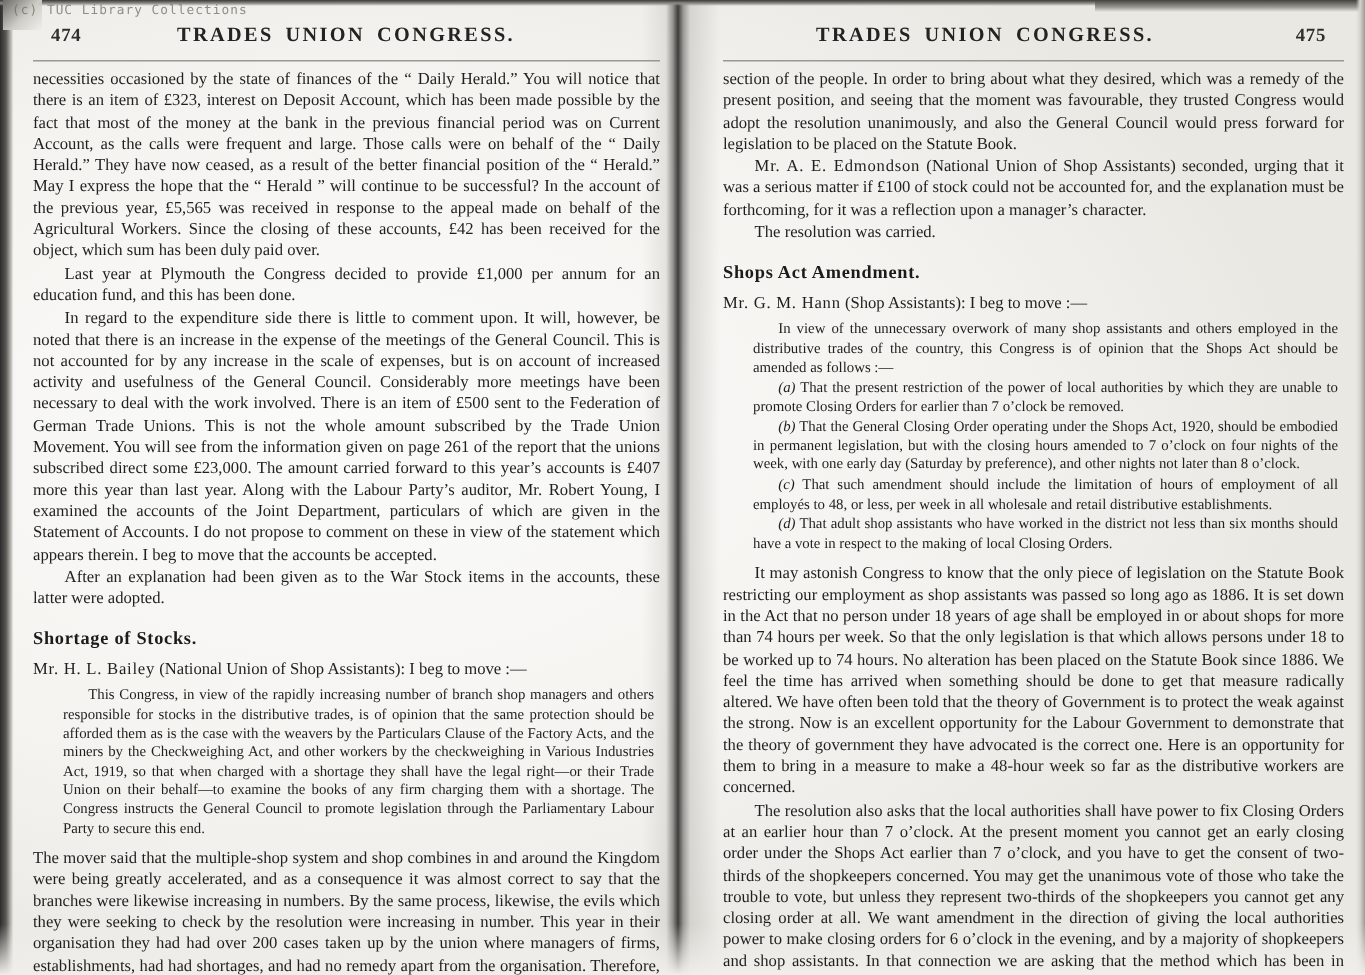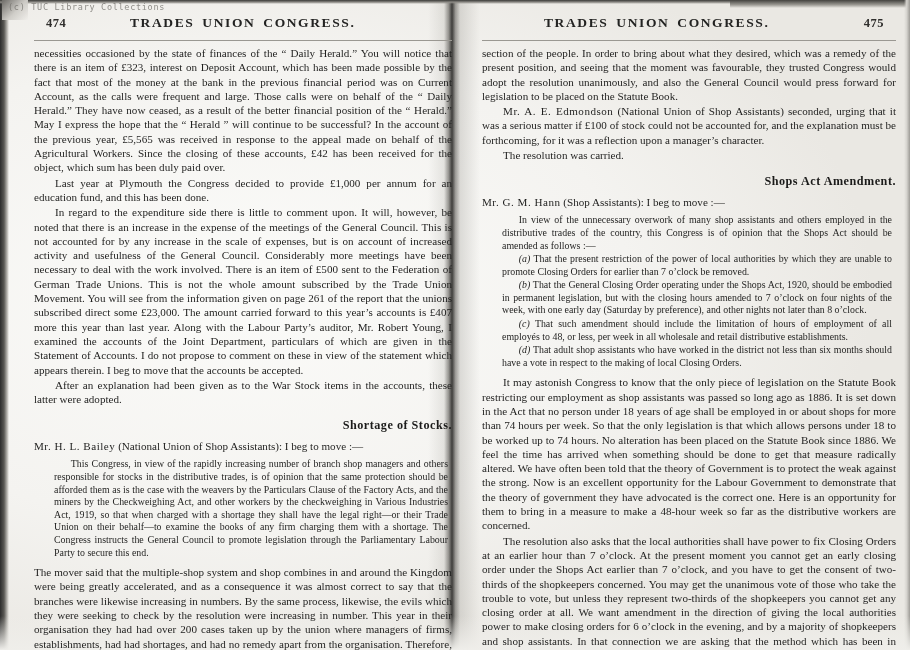--- a/index.html
+++ b/index.html
@@ -87,21 +87,21 @@
     color: #6f6d68;
     opacity: 0.75;
     white-space: nowrap;
   }
 
   .page {
     position: absolute;
     top: 0;
     height: 650px;
   }
-  .page-left  { left: 34px;  width: 418px; }
+  .page-left  { left: 22px;  width: 418px; }
   .page-right { left: 482px; width: 414px; }
 
   .running-head {
     position: relative;
     height: 30px;
     margin-top: 16px;
   }
   .folio {
     position: absolute;
     top: 0;
@@ -137,21 +137,21 @@
     color: #1f1f1e;
     hyphens: none;
   }
   .body-col p {
     margin: 0 0 1px 0;
     text-indent: 1.9em;
   }
   .body-col p.noindent { text-indent: 0; }
 
   .section-head {
-    text-align: right;
+    text-align: left;
     font-size: 12.2px;
     font-weight: bold;
     margin: 12px 0 5px 0;
     letter-spacing: 0.5px;
     color: #1b1b1a;
   }
   .speaker {
     font-weight: normal;
     letter-spacing: 0.5px;
   }

